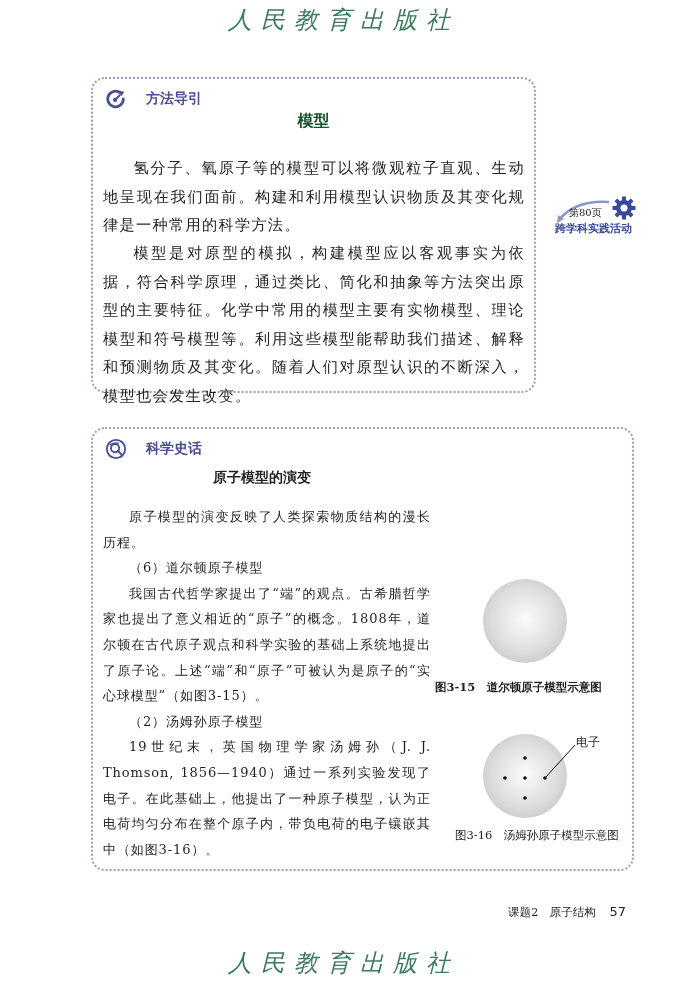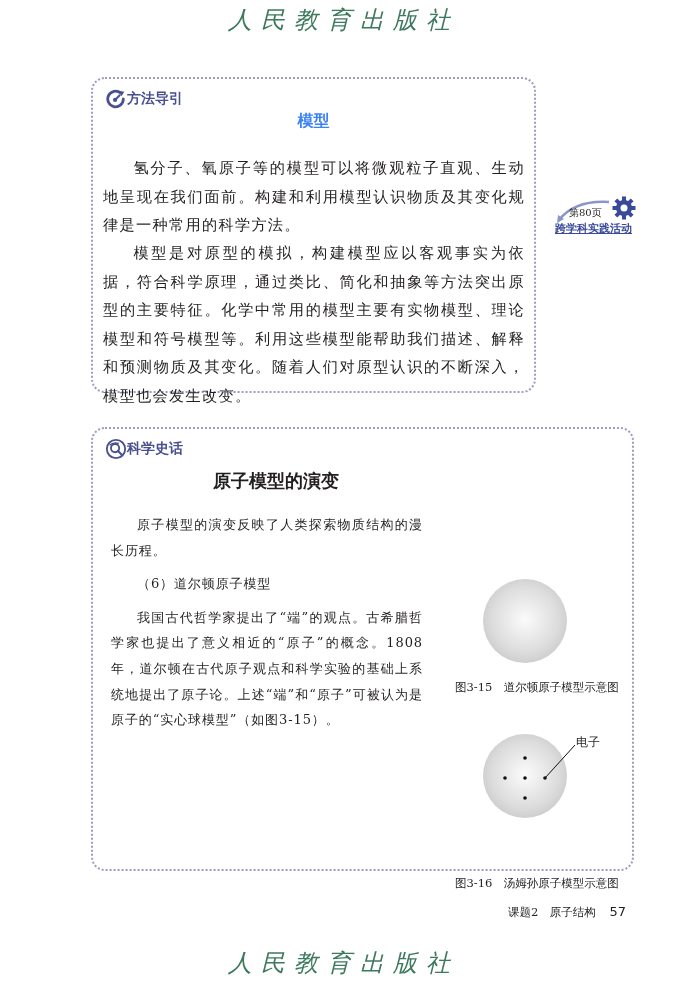--- a/index.html
+++ b/index.html
@@ -15,62 +15,62 @@
   .logo-top { top:4px; }
   .logo-bottom { top:947px; }
 
   .box {
     position:absolute; border:2px dotted #9a9cc4; border-radius:14px; box-sizing:border-box;
   }
   .box1 { left:91px; top:77px; width:445px; height:316px; }
   .box2 { left:91px; top:427px; width:543px; height:444px; }
 
   .tag {
-    position:absolute; display:flex; align-items:center; gap:0;
+    position:absolute; display:flex; align-items:center; gap:19px;
     font-family:"DejaVu Sans","Liberation Sans",sans-serif; font-weight:bold;
     color:#4a4f8f; font-size:14px;
   }
   .tag svg { width:22px; height:22px; }
 
   .title1 {
     position:absolute; left:0; right:0; top:32px; text-align:center;
-    font-size:16px; font-weight:bold; color:#3b82f6;
+    font-size:16px; font-weight:bold; color:#14532d;
   }
   .para1 {
     position:absolute; left:10px; width:422px; margin:0;
     font-size:15.2px; line-height:28.5px; text-indent:2em; letter-spacing:1.3px; text-align:justify;
   }
 
   .title2 {
-    position:absolute; left:120px; top:40px; font-size:18px; font-weight:bold;
+    position:absolute; left:120px; top:40px; font-size:14px; font-weight:bold;
   }
   .col {
     position:absolute; left:10px; width:328px; font-size:13px; line-height:25.6px;
     letter-spacing:0.9px; text-align:justify;
   }
-  .col p { margin:8px; text-indent:2em; }
+  .col p { margin:0; text-indent:2em; }
 
   .fig { position:absolute; }
   .fig-caption {
     position:absolute; font-size:11.5px; white-space:nowrap; color:#231f20;
   }
   .sphere {
     position:absolute; width:84px; height:84px; border-radius:50%;
     background:radial-gradient(circle at 50% 48%, #fbfbfb 0%, #dcdcdc 55%, #b8b8b8 100%);
   }
 
   .side-link {
     position:absolute; left:555px; top:196px; width:90px; height:45px;
   }
   .side-page {
     position:absolute; left:14px; top:10px; font-size:10px; color:#231f20;
   }
   .side-label {
     position:absolute; left:0; top:25px; font-family:"DejaVu Sans",sans-serif; font-size:11px;
-    font-weight:bold; color:#3a4a9a; white-space:nowrap;text-decoration:underline;
+    font-weight:bold; color:#3a4a9a; white-space:nowrap;
   }
 
   .footer {
     position:absolute; top:904px; left:508px; font-size:11.5px; color:#231f20; white-space:nowrap;
   }
   .footer .num { font-family:"DejaVu Sans",sans-serif; font-size:13px; margin-left:10px; }
 </style>
 </head>
 <body>
 
@@ -123,39 +123,41 @@
       <path d="M5 8 Q9 4 15 6" fill="none" stroke="#4a4f8f" stroke-width="1.5"></path>
     </svg>
     <span>科学史话</span>
   </div>
   <div class="title2">原子模型的演变</div>
 
   <div class="col" style="top:75px;">
     <p>原子模型的演变反映了人类探索物质结构的漫长历程。</p>
     <p>（6）道尔顿原子模型</p>
     <p>我国古代哲学家提出了“端”的观点。古希腊哲学家也提出了意义相近的“原子”的概念。1808年，道尔顿在古代原子观点和科学实验的基础上系统地提出了原子论。上述“端”和“原子”可被认为是原子的“实心球模型”（如图3-15）。</p>
+    <p>（2）汤姆孙原子模型</p>
+    <p>19世纪末，英国物理学家汤姆孙（J. J. Thomson, 1856—1940）通过一系列实验发现了电子。在此基础上，他提出了一种原子模型，认为正电荷均匀分布在整个原子内，带负电荷的电子镶嵌其中（如图3-16）。</p>
   </div>
 
   <div class="fig">
     <div class="sphere" style="left:390px;top:150px;"></div>
-    <div class="fig-caption" style="left:362px;top:251px;">图3-15　道尔顿原子模型示意图</div>
+    <div class="fig-caption" style="left:342px;top:251px;font-weight:bold;">图3-15　道尔顿原子模型示意图</div>
   </div>
 
   <div class="fig">
     <div class="sphere" style="left:390px;top:305px;"></div>
     <svg style="position:absolute;left:390px;top:295px;" width="140" height="100" viewBox="0 0 140 100">
       <circle cx="42" cy="34" r="1.8" fill="#111"></circle>
       <circle cx="22" cy="54" r="1.8" fill="#111"></circle>
       <circle cx="42" cy="54" r="1.8" fill="#111"></circle>
       <circle cx="62" cy="54" r="1.8" fill="#111"></circle>
       <circle cx="42" cy="74" r="1.8" fill="#111"></circle>
       <path d="M62 54 L92 21" stroke="#111" stroke-width="1"></path>
     </svg>
     <div class="fig-caption" style="left:483px;top:305px;font-size:12px;">电子</div>
-    <div class="fig-caption" style="left:362px;top:399px;margin-top:48px;">图3-16　汤姆孙原子模型示意图</div>
+    <div class="fig-caption" style="left:362px;top:399px;">图3-16　汤姆孙原子模型示意图</div>
   </div>
 </div>
 
 <div class="footer">
   <span>课题2　原子结构</span>
   <span class="num">57</span>
 </div>
 
 <div class="logo logo-bottom">人民教育出版社</div>
 

